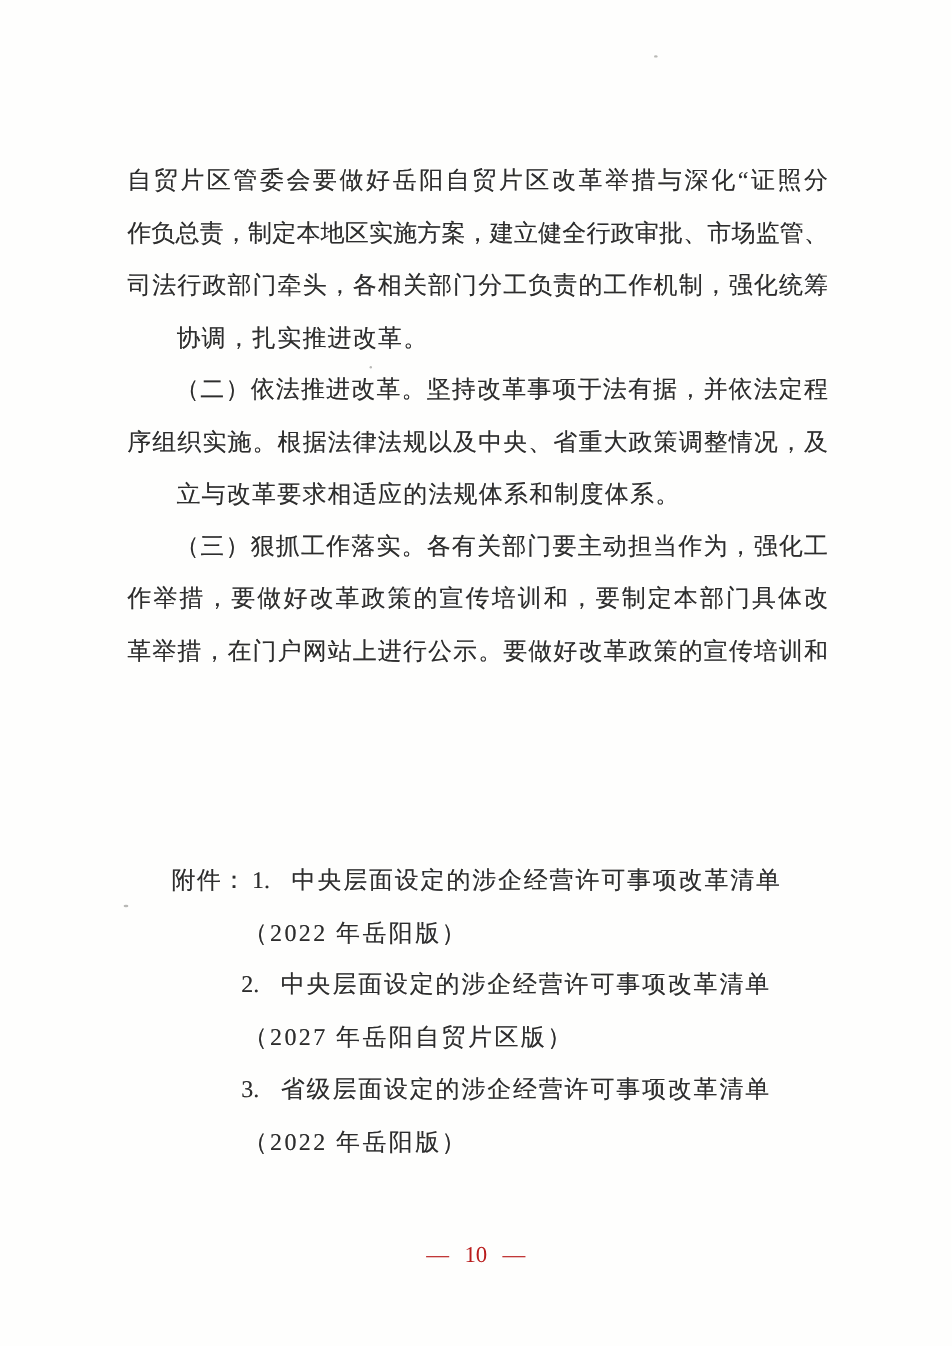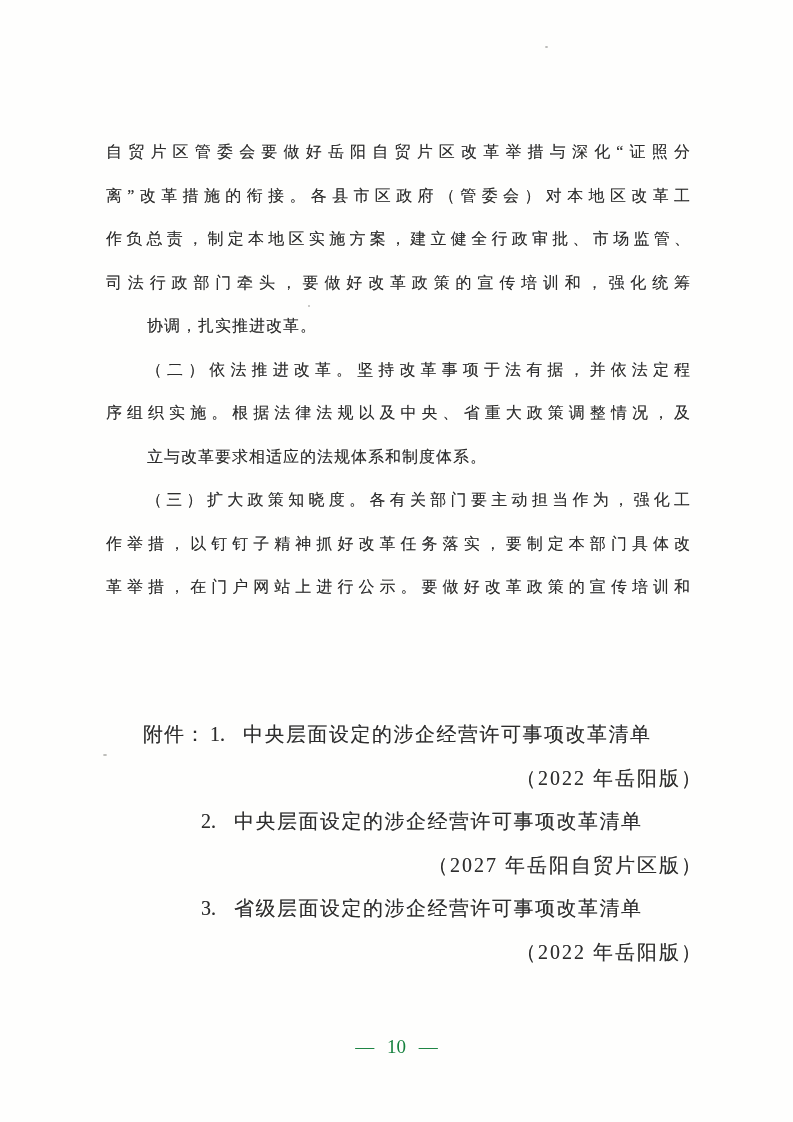--- a/index.html
+++ b/index.html
@@ -15,21 +15,21 @@
     overflow: hidden;
     font-family: "Liberation Serif", "DejaVu Serif", serif;
     color: #2d2d2d;
   }
   
   .body-text {
     position: absolute;
     left: 106px;
     top: 130px;
     width: 584px;
-    font-size: 16px;
+    font-size: 20px;
     line-height: 43.5px;
     text-shadow: 0 0 0.5px rgba(45,45,45,0.45);
   }
   .para { margin: 0; }
   .line {
     height: 43.5px;
     overflow: hidden;
     text-align: justify;
     text-justify: inter-character;
   }
@@ -54,32 +54,31 @@
   }
   .att-row.shift { margin-left: 54px; }
   .att-label { letter-spacing: 1px; }
   .att-num { margin-left: 4px; margin-right: 18px; }
   .att-title { letter-spacing: 1.5px; }
   .att-sub {
     margin-left: 60px;
     height: 43.5px;
     letter-spacing: 2px;
     white-space: nowrap;
-    text-align: right;
   }
 
   
   .footer {
     position: absolute;
     top: 1036px;
     left: 0;
     width: 793px;
     text-align: center;
     font-size: 19px;
-    color: #15803d;
+    color: #b91c1c;
     word-spacing: 8px;
   }
 
   
   .speck {
     position: absolute;
     background: #b9b9b6;
     border-radius: 50%;
   }
   .speck.s1 { left: 545px; top: 46px;  width: 3px; height: 2px; }
@@ -88,35 +87,34 @@
 </style>
 </head>
 <body>
 
 <div class="page">
 
   <div class="body-text">
 
     <div class="para">
       <div class="line j">自贸片区管委会要做好岳阳自贸片区改革举措与深化“证照分</div>
-      <div class="line j">离”改革措施的衔接。各县市区政府（管委会）对本地区改革工</div>
       <div class="line j">作负总责，制定本地区实施方案，建立健全行政审批、市场监管、</div>
-      <div class="line j">司法行政部门牵头，要做好改革政策的宣传培训和，强化统筹</div>
+      <div class="line j">司法行政部门牵头，各相关部门分工负责的工作机制，强化统筹</div>
       <div class="line l">协调，扎实推进改革。</div>
     </div>
 
     <div class="para">
       <div class="line j ind">（二）依法推进改革。坚持改革事项于法有据，并依法定程</div>
       <div class="line j">序组织实施。根据法律法规以及中央、省重大政策调整情况，及</div>
       <div class="line l">立与改革要求相适应的法规体系和制度体系。</div>
     </div>
 
     <div class="para">
-      <div class="line j ind">（三）扩大政策知晓度。各有关部门要主动担当作为，强化工</div>
-      <div class="line j">作举措，以钉钉子精神抓好改革任务落实，要制定本部门具体改</div>
+      <div class="line j ind">（三）狠抓工作落实。各有关部门要主动担当作为，强化工</div>
+      <div class="line j">作举措，要做好改革政策的宣传培训和，要制定本部门具体改</div>
       <div class="line j">革举措，在门户网站上进行公示。要做好改革政策的宣传培训和</div>
     </div>
 
   </div>
 
   <div class="attachments">
 
     <div>
       <div class="att-row">
         <span class="att-label">附件：</span>

